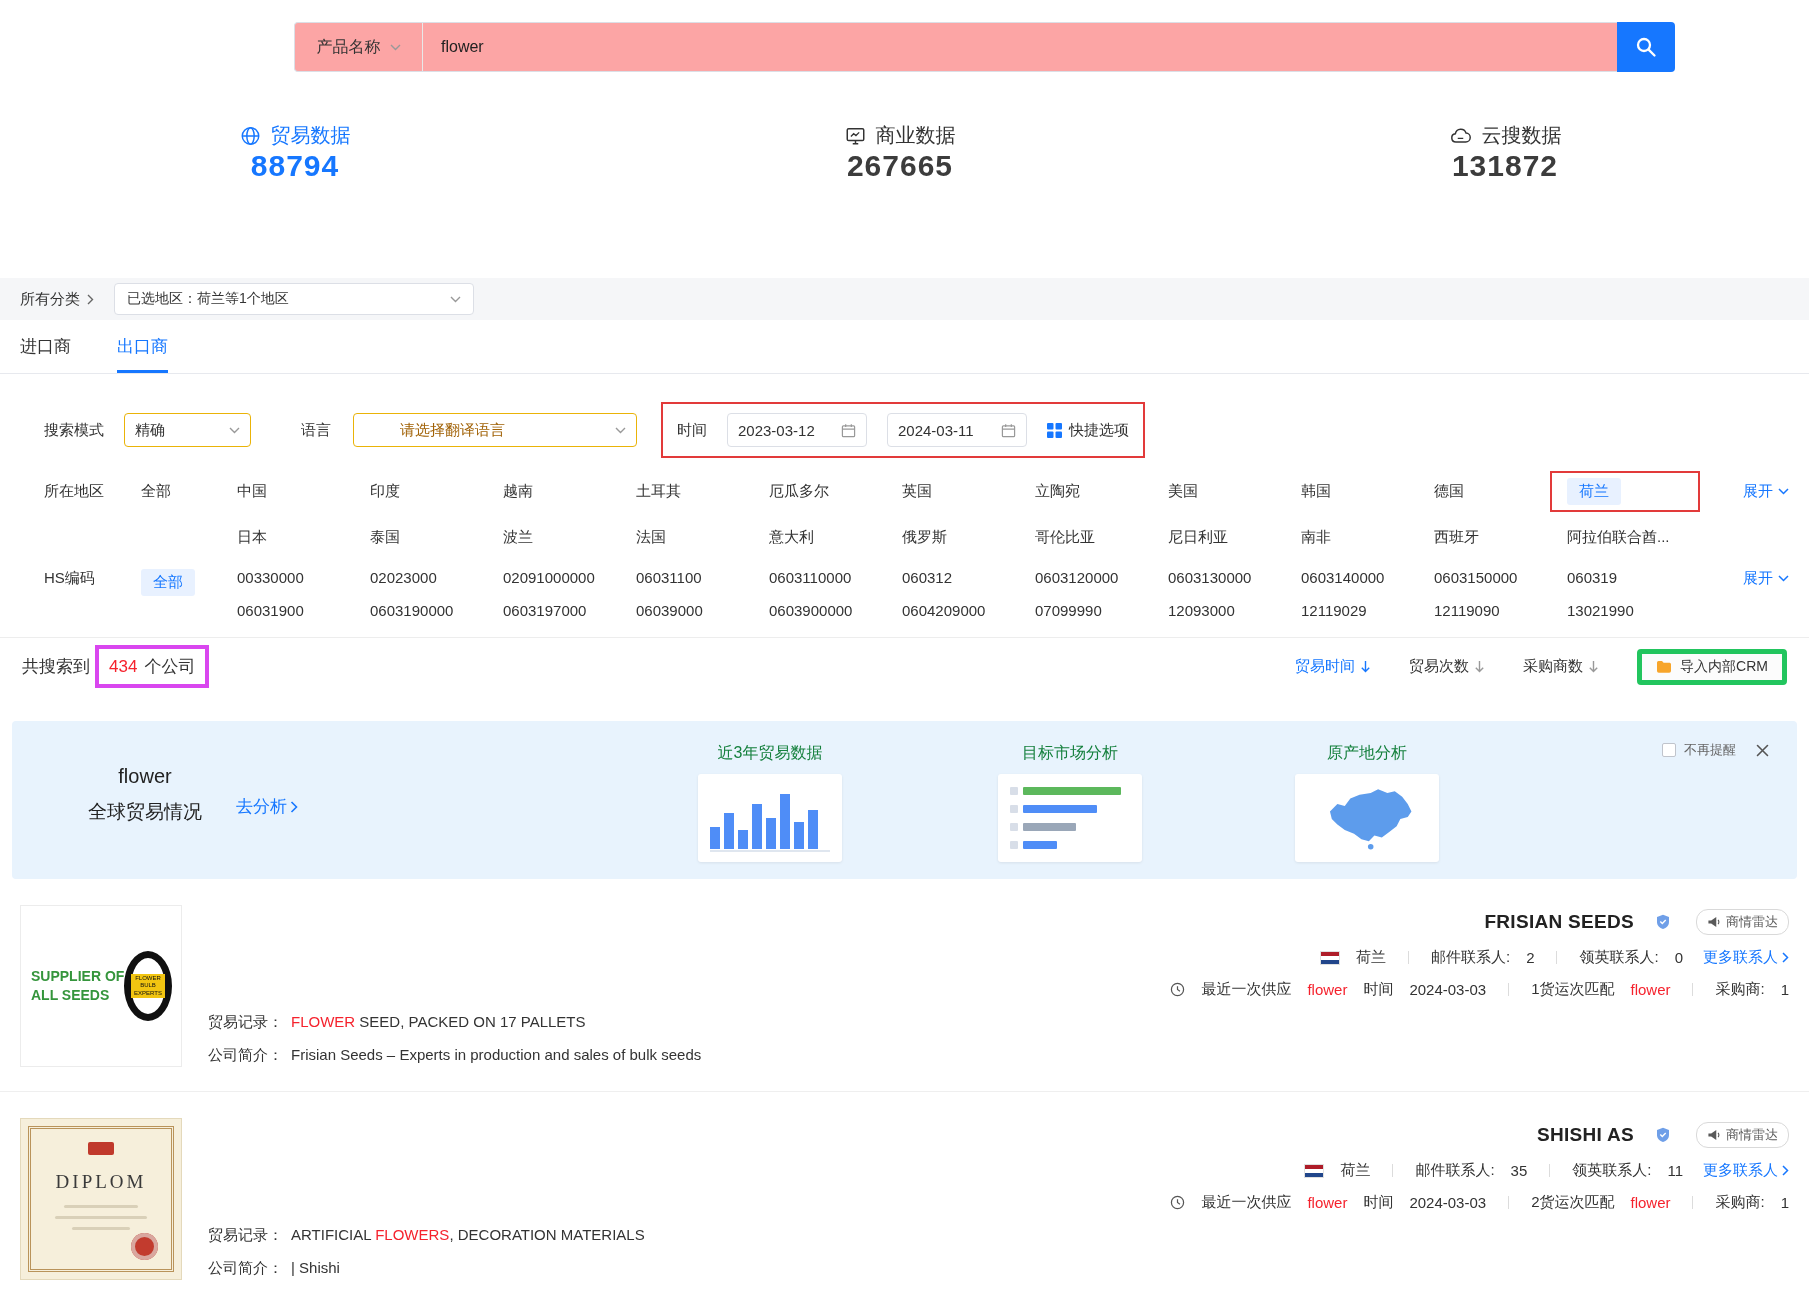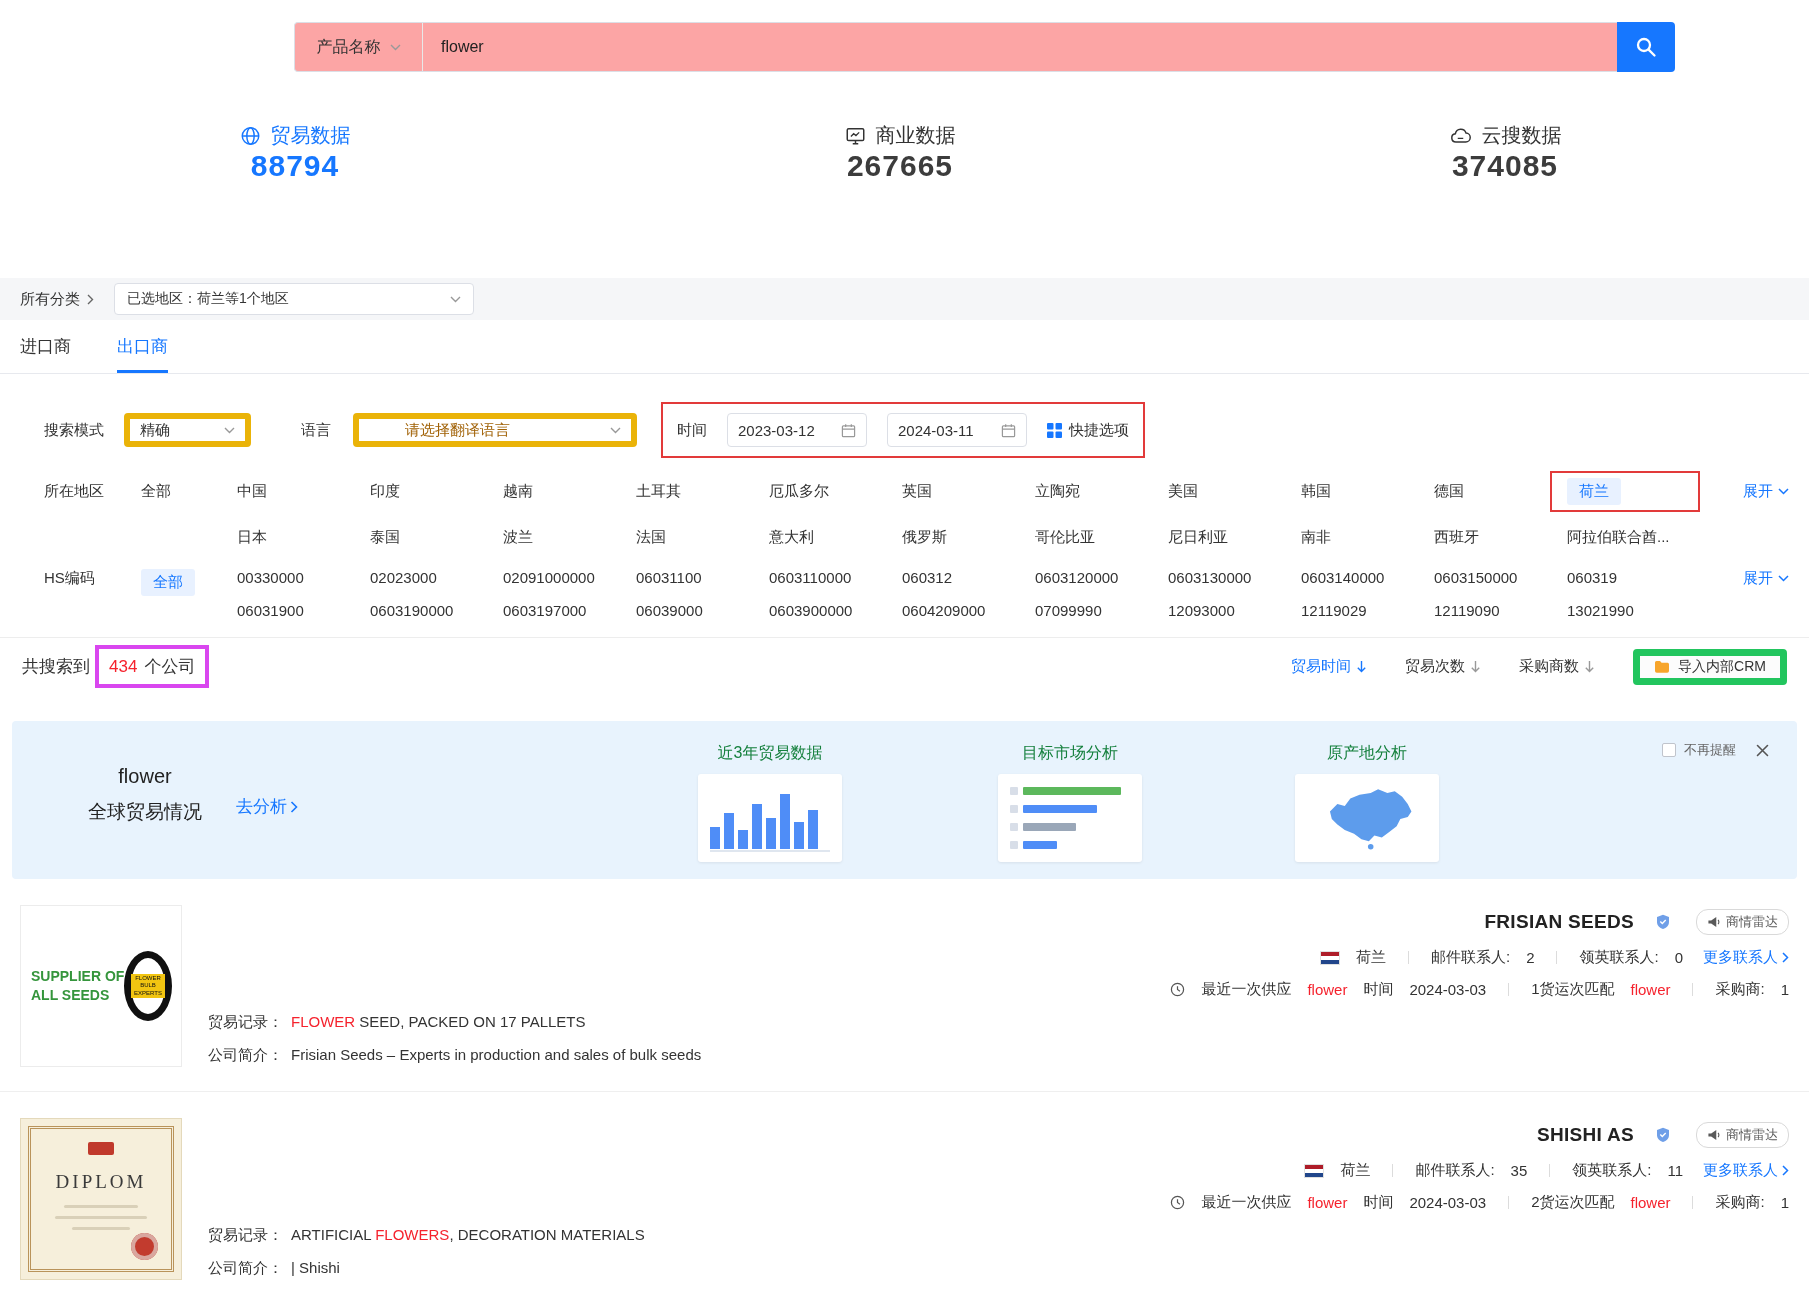--- a/index.html
+++ b/index.html
@@ -35,21 +35,21 @@
   
   .tabs { display: flex; gap: 46px; padding: 0 20px; height: 54px; border-bottom: 1px solid #e7e9ee; }
   .tab { font-size: 17px; display: flex; align-items: center; cursor: pointer; position: relative; color: #333; }
   .tab.active { color: #1677ff; }
   .tab.active::after { content: ""; position: absolute; left: 0; right: 0; bottom: 0; height: 3px; background: #1677ff; }
 
   
   .options-row { display: flex; align-items: center; margin-top: 20px; padding-left: 44px; height: 72px; }
   .opt-label { font-size: 15px; color: #333; }
   .lbl-lang { margin-left: 50px; }
-  .select { height: 34px; border: 6px solid #eab308; border-radius: 4px; background: #fff; display: flex; align-items: center; justify-content: space-between; padding: 0 10px; font-size: 15px; color: #333; cursor: pointer; }
+  .select { height: 34px; border: 1px solid #eab308; border-radius: 4px; background: #fff; display: flex; align-items: center; justify-content: space-between; padding: 0 10px; font-size: 15px; color: #333; cursor: pointer; }
   .select.sm { width: 127px; margin-left: 20px; }
   .select.lg { width: 284px; margin-left: 22px; }
   .select .ph { color: #a16207; margin-left: 36px; }
   .red-box { margin-left: 24px; border: 2px solid #e23a3a; display: flex; align-items: center; padding: 9px 14px; gap: 20px; }
   .date-input { width: 140px; height: 34px; border: 1px solid #dcdfe6; border-radius: 4px; background: #fff; display: flex; align-items: center; justify-content: space-between; padding: 0 10px; font-size: 15px; color: #333; cursor: pointer; }
   .quick-opt { display: flex; align-items: center; gap: 7px; font-size: 15px; color: #333; cursor: pointer; }
 
   
   .filter-row { display: flex; align-items: flex-start; padding: 0 20px 0 44px; }
   .filter-row.region { margin-top: 12px; }
@@ -65,21 +65,21 @@
   
   .results-bar { margin-top: 18px; border-top: 1px solid #ededed; display: flex; align-items: center; padding: 0 22px; height: 58px; }
   .results-prefix { font-size: 17px; color: #333; }
   .count-box { display: inline-flex; align-items: center; border: 4px solid #d946ef; padding: 6px 10px; margin-left: 5px; gap: 7px; font-size: 17px; color: #333; }
   .count-red { color: #f5222d; }
   .sorts { margin-left: auto; display: flex; align-items: center; gap: 38px; }
   .sort { display: flex; align-items: center; gap: 5px; font-size: 15px; color: #333; cursor: pointer; }
   .sort .arr { color: #999; display: flex; }
   .sort.active { color: #1677ff; }
   .sort.active .arr { color: #1677ff; }
-  .crm-btn { height: 36px; border: 7px solid #22c55e; background: #fcfcfc; border-radius: 4px; display: flex; align-items: center; gap: 8px; padding: 0 14px; font-size: 14px; color: #333; cursor: pointer; font-family: inherit; }
+  .crm-btn { height: 36px; border: 5px solid #22c55e; background: #fcfcfc; border-radius: 4px; display: flex; align-items: center; gap: 8px; padding: 0 14px; font-size: 14px; color: #333; cursor: pointer; font-family: inherit; }
 
   
   .banner { position: relative; margin: 26px 12px 0; height: 158px; background: #e8f3fd; border-radius: 4px; }
   .banner-left { position: absolute; left: 63px; top: 44px; width: 140px; text-align: center; }
   .bk { font-size: 20px; color: #222; }
   .bs { font-size: 19px; color: #222; margin-top: 11px; }
   .analyze { position: absolute; left: 224px; top: 74px; color: #1677ff; font-size: 17px; display: flex; align-items: center; gap: 3px; cursor: pointer; }
   .chart-group { position: absolute; top: 22px; width: 144px; }
   .cg1 { left: 686px; } .cg2 { left: 986px; } .cg3 { left: 1283px; }
   .cg-title { text-align: center; font-size: 16px; color: #15803d; white-space: nowrap; }
@@ -182,21 +182,21 @@
     <div class="stat stat-3">
       <div class="stat-label">
         <span>
           <svg width="24" height="22" viewBox="0 0 24 24" fill="none" stroke="#333" stroke-width="1.6">
               <path d="M7 18.5a4.5 4.5 0 01-.6-8.96A6 6 0 0118 8.8a4 4 0 01-.5 9.7z"></path>
               <path d="M9 14.5h6" stroke-width="1.4"></path>
             </svg>
         </span>
         <span>云搜数据</span>
       </div>
-      <div class="stat-value">374085</div>
+      <div class="stat-value">131872</div>
     </div>
   </div>
 
   <div class="cat-band">
     <div class="breadcrumb">
       <span>所有分类</span>
       <span>
         <svg width="7" height="11" viewBox="0 0 7 11">
             <path d="M1 1l4.5 4.5L1 10" fill="none" stroke="#666" stroke-width="1.4"></path>
           </svg>

